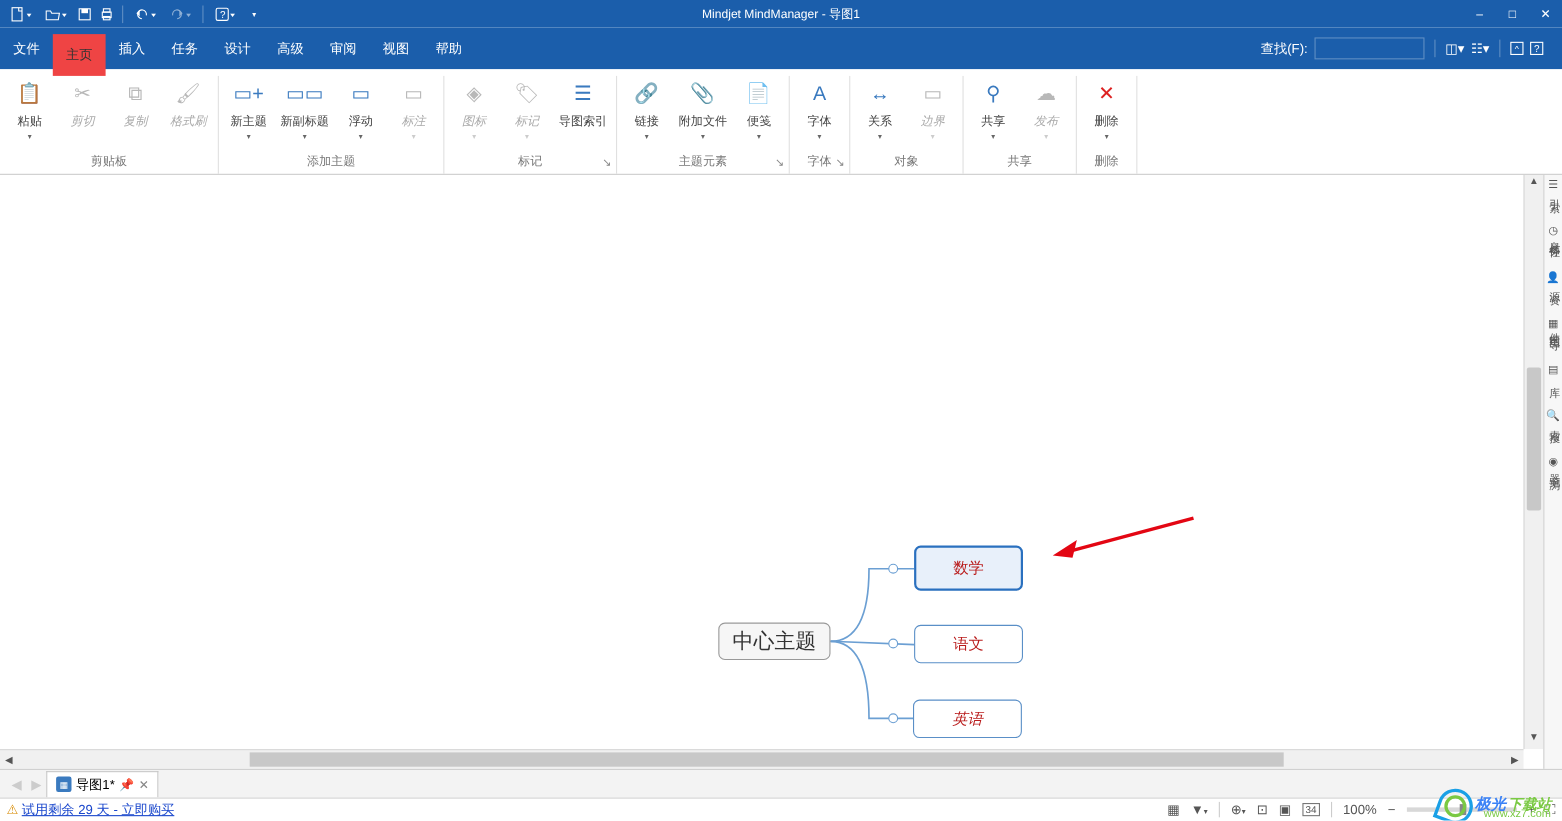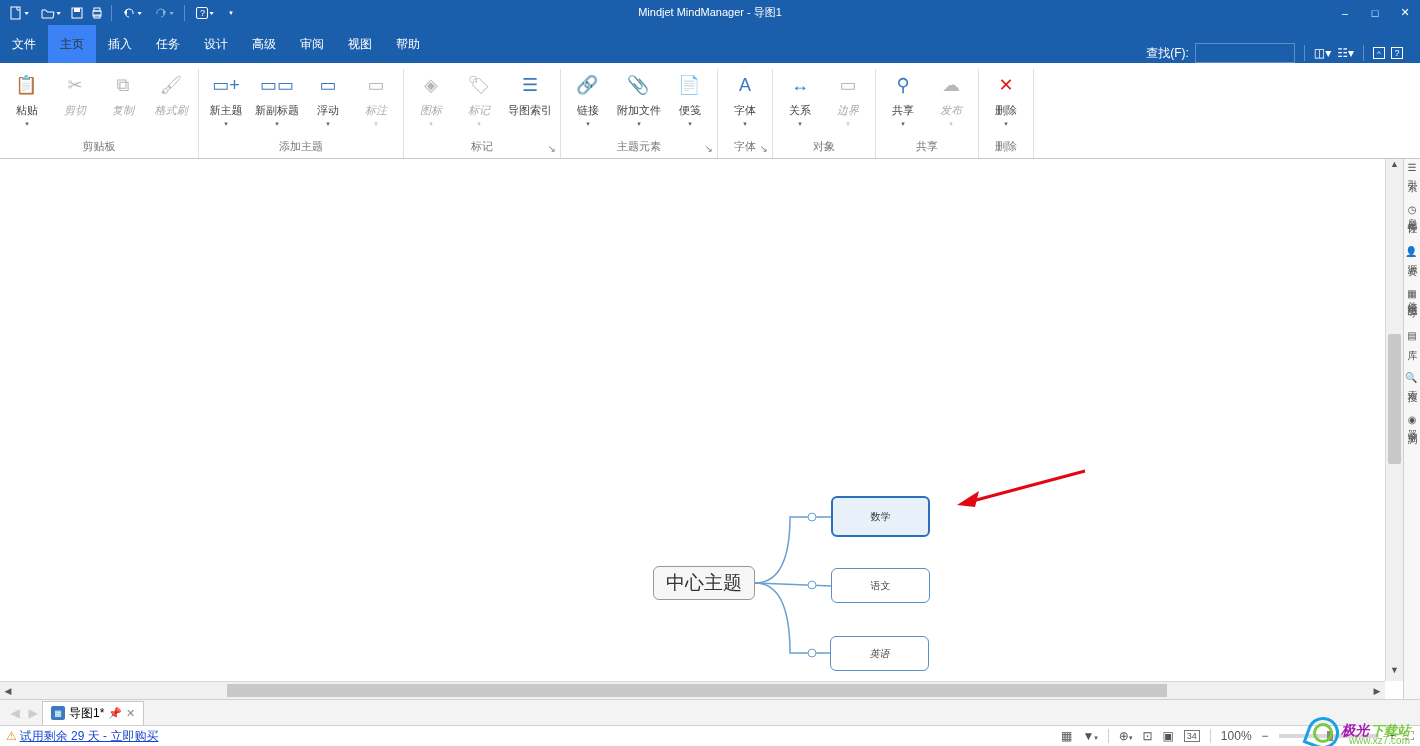--- a/index.html
+++ b/index.html
@@ -10,23 +10,23 @@
 .qat { display: flex; align-items: center; padding-left: 4px; gap: 2px; }
 .qat-item { width: 18px; height: 18px; display: inline-flex; align-items: center; justify-content: center; color: #fff; cursor: pointer; position: relative; }
 .qat-item .dd { font-size: 6px; margin-left: 2px; transform: scaleX(1.4); }
 .qat-wide { width: 30px; }
 .qat-sep { width: 1px; height: 16px; background: rgba(255,255,255,0.3); margin: 0 3px; }
 .title-text { position: absolute; left: 50%; transform: translateX(-50%); }
 .win-controls { margin-left: auto; display: flex; }
 .win-btn { width: 30px; height: 25px; display: flex; align-items: center; justify-content: center; color: #fff; cursor: pointer; font-size: 11px; }
 
 
-.menubar { height: 38px; background: #1b5eab; display: flex; align-items: flex-end; padding-left: 0; color: #fff; font-size: 12px; }
+.menubar { height: 38px; background: #1b5eab; display: flex; align-items: center; padding-left: 0; color: #fff; font-size: 12px; }
 .menuitem { padding: 0 12px; height: 38px; line-height: 38px; cursor: pointer; }
-.menuitem.active { background: #3b82f6; color: #333; margin-top: 11px; }
+.menuitem.active { background: #ef4444; color: #333; margin-top: 11px; }
 .find-region { margin-left: auto; display: flex; align-items: center; padding-right: 17px; gap: 6px; }
 .find-label { color: #fff; font-size: 12px; }
 .find-input { width: 100px; height: 20px; background: #1b5eab; border: 1px solid rgba(255,255,255,0.3); }
 
 
 .ribbon { height: 96px; background: #fff; border-bottom: 1px solid #c8c8c8; display: flex; padding-top: 6px; }
 .group { display: flex; flex-direction: column; align-items: center; border-right: 1px solid #e0e0e0; padding: 0 8px; position: relative; }
 .group-body { flex: 1; display: flex; gap: 10px; align-items: flex-start; }
 .group-label { font-size: 11px; color: #777; padding: 3px 0 4px 0; }
 .group-launcher { position:absolute; right:4px; bottom:4px; font-size:10px; color:#888; cursor:pointer;}
@@ -36,21 +36,21 @@
 .rbtn .rlbl { font-size: 11px; color: #444; margin-top: 4px; }
 .rbtn.grey .rlbl { color: #aaa; font-style: italic; }
 .rbtn .rdd { font-size: 7px; color:#666; margin-top:2px;}
 .rbtn.grey .rdd { color:#ccc;}
 .rbtn.red .ricn { color: #d22; }
 
 
 .canvas { position: absolute; top: 159px; left: 0; right: 35px; bottom: 65px; background: #fff; overflow: hidden; }
 .mindmap { position: absolute; left: 0; top: 0; width: 100%; height: 100%; }
 .node-center { position:absolute; left:653px; top:407px; width:102px; height:34px; border:1px solid #999; border-radius:6px; background:#f6f6f6; display:flex; align-items:center; justify-content:center; font-size:19px; color:#333; }
-.node-sub { position:absolute; width:99px; height:35px; border:1.5px solid #5a8fc7; border-radius:6px; background:#fff; display:flex; align-items:center; justify-content:center; font-size:10px; color:#404040; }
+.node-sub { position:absolute; width:99px; height:35px; border:1.5px solid #5a8fc7; border-radius:6px; background:#fff; display:flex; align-items:center; justify-content:center; font-size:14px; color:#b91c1c; }
 .node-sub.sel { background:#e8f0fa; width:99px; height:41px; border:2px solid #2a70bf;}
 
 .arrow-ann { position:absolute; left:957px; top:310px; width:130px; height:40px; pointer-events:none;}
 
 
 .vscroll { position:absolute; right:17px; top:159px; width:18px; bottom:65px; background:#f0f0f0; border-left:1px solid #d8d8d8;}
 .vscroll .thumb { position:absolute; left:2px; right:2px; top:175px; height:130px; background:#c8c8c8; border-radius:2px;}
 .vscroll .arrow { position:absolute; left:0; right:0; height:16px; text-align:center; font-size:9px; color:#555; cursor:pointer;}
 .vscroll .arrow.up{ top:0;} .vscroll .arrow.dn{ bottom:0;}
 .hscroll { position:absolute; left:0; right:35px; bottom:47px; height:18px; background:#f0f0f0; border-top:1px solid #d8d8d8;}
@@ -74,21 +74,21 @@
 
 .statusbar { position:absolute; left:0; right:0; bottom:0; height:21px; background:#fff; border-top:1px solid #d0d0d0; display:flex; align-items:center; font-size:12px; padding:0 6px;}
 .trial { color:#1946cc; text-decoration:underline; cursor:pointer;}
 .status-right { margin-left:auto; display:flex; align-items:center; gap:10px; color:#555;}
 .status-right .sep{ width:1px; height:14px; background:#ccc;}
 .zoom-slider { width:100px; height:4px; background:#d8d8d8; position:relative;}
 .zoom-slider .zthumb { position:absolute; left:48px; top:-3px; width:6px; height:10px; background:#888;}
 
 
 .watermark { position:absolute; right:10px; bottom:1px; font-size:14px; font-style:italic; font-weight:bold; pointer-events:none; display:flex; align-items:center; gap:2px;}
-.watermark .wtxt1{ color:#a21caf;}
+.watermark .wtxt1{ color:#3b82f6;}
 .watermark .wtxt2{ color:#7ac943; font-size:13px;}
 .watermark .wurl{ position:absolute; right:0; top:18px; font-size:10px; color:#7ac943; font-style:normal; font-weight:normal;}
 .wswirl { width:34px; height:28px; position:relative;}
 .wswirl::before{content:""; position:absolute; width:26px; height:26px; border:3px solid #1aa0e6; border-radius:50% 50% 50% 0; transform:rotate(20deg); left:2px; top:0;}
 .wswirl::after{content:""; position:absolute; width:14px; height:14px; border:3px solid #7ac943; border-radius:50%; left:8px; top:6px;}
 </style>
 </head>
 <body>
 
 <div class="titlebar">

